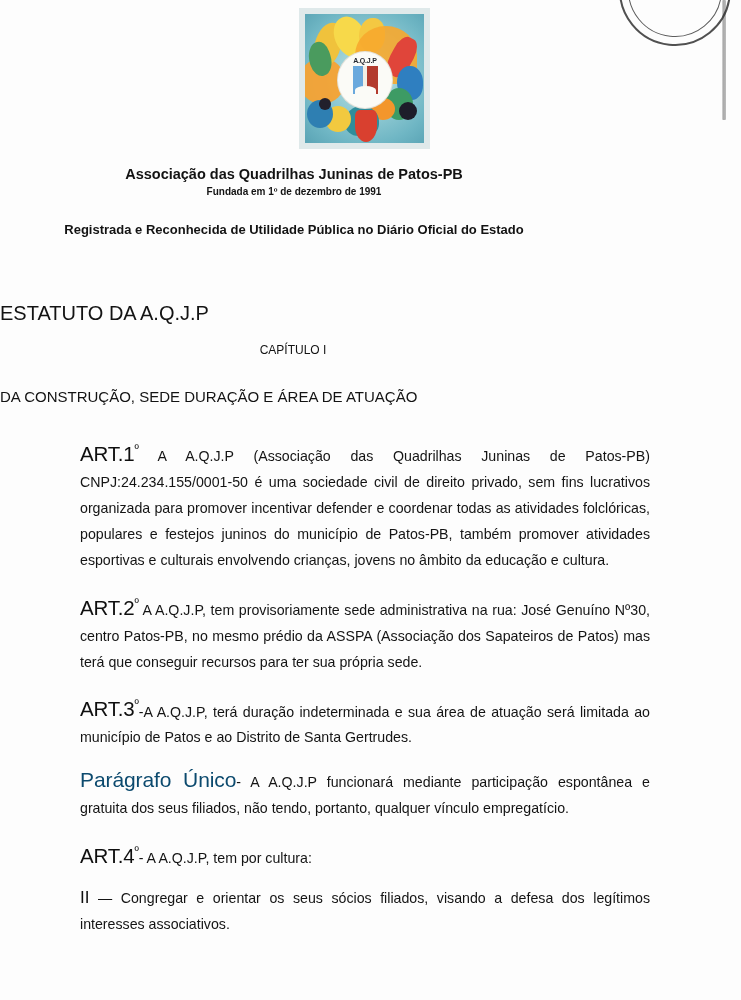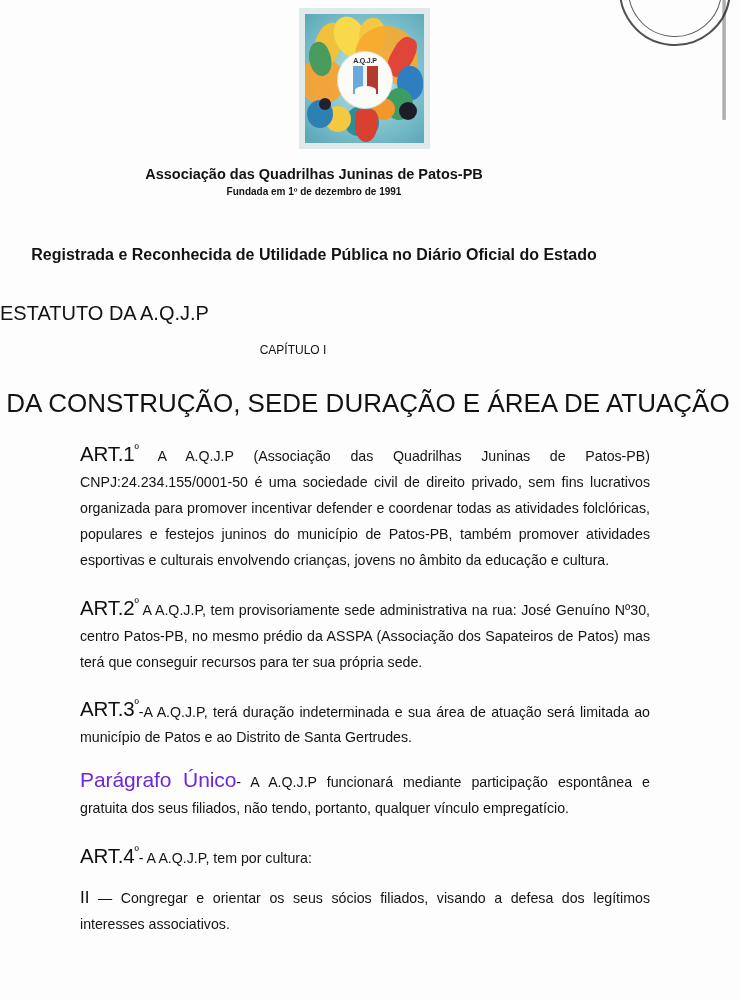--- a/index.html
+++ b/index.html
@@ -139,25 +139,24 @@
   }
 
   
   .hdr {
     position: absolute;
     left: 0;
     width: 588px;
     text-align: center;
     font-weight: bold;
     color: #131313;
-    padding-left: 20px;
   }
   .hdr-1 { top: 166px; font-size: 14.5px; }
   .hdr-2 { top: 186px; font-size: 10px; }
-  .hdr-3 { top: 246px; font-size: 16px; }
+  .hdr-3 { top: 222px; font-size: 13px; }
   .hdr-4 { top: 264px; font-size: 13.5px; }
 
   .title-main {
     position: absolute;
     top: 302px;
     left: 0;
     width: 741px;
     text-align: left;
     font-size: 20px;
     color: #131313;
@@ -169,22 +168,21 @@
     width: 586px;
     text-align: center;
     font-size: 12px;
     color: #131313;
   }
   .title-section {
     position: absolute;
     top: 388px;
     left: 0;
     width: 736px;
-    text-align: center;
-    font-size: 26px;
+    font-size: 15px;
     color: #131313;
   }
 
   
   .body-col {
     position: absolute;
     left: 80px;
     top: 436px;
     width: 582px;
   }
@@ -201,21 +199,21 @@
     letter-spacing: -0.2px;
     color: #0f0f0f;
   }
   .art-label sup {
     font-size: 12px;
     vertical-align: super;
   }
   .para-unico-label {
     font-size: 21px;
     letter-spacing: -0.1px;
-    color: #6d28d9;
+    color: #0c4a6e;
   }
   .roman-label {
     font-size: 17px;
     color: #0f0f0f;
   }
   .gap-sm { margin-bottom: 14px; }
 </style>
 </head>
 <body>
 

